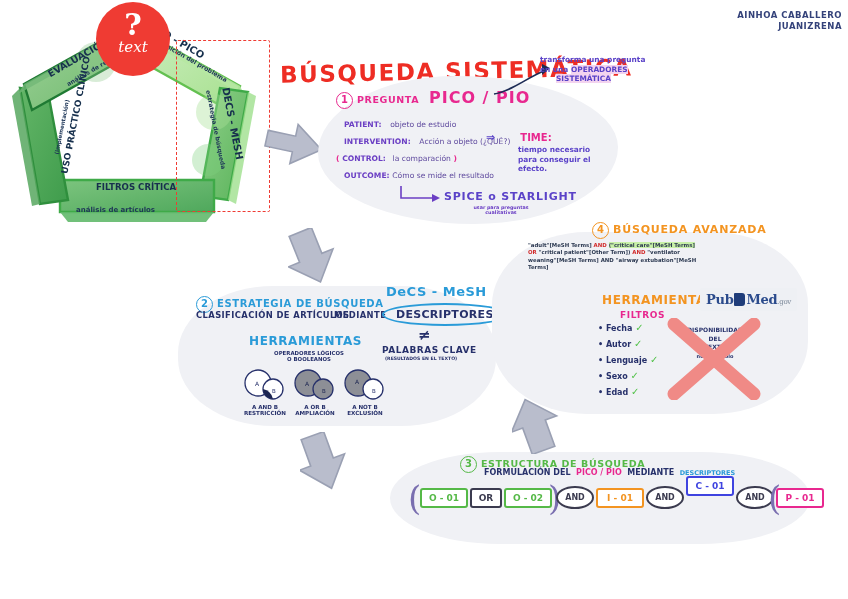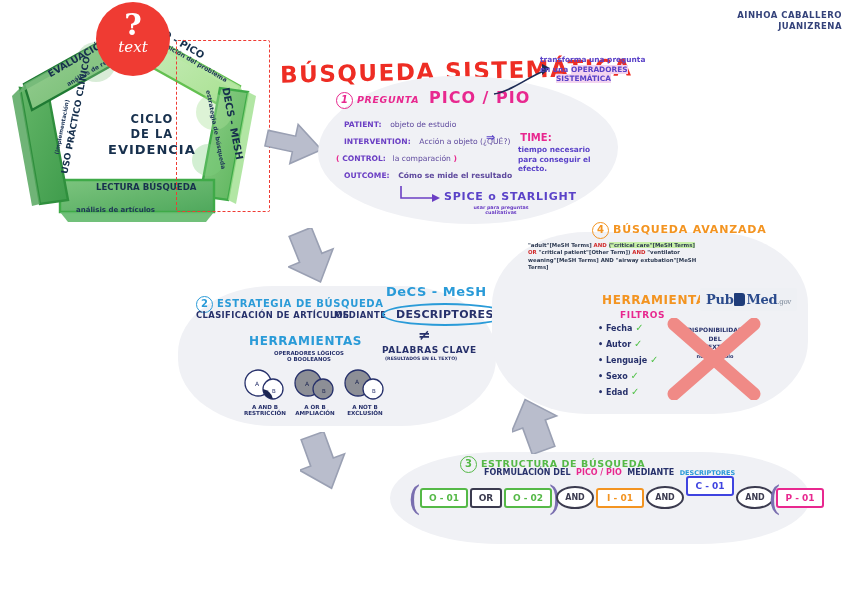--- a/index.html
+++ b/index.html
@@ -172,42 +172,37 @@
     <g>
       <polygon points="128,26 24,84 32,110 136,52" fill="url(#g1)" stroke="#1f7a33" stroke-width="2.4"></polygon>
       <polygon points="128,26 24,84 18,94 122,36" fill="#72b877" opacity=".8"></polygon>
     </g>
 
     <circle cx="96" cy="62" r="20" fill="#8fc98d" opacity=".35"></circle>
     <circle cx="214" cy="112" r="18" fill="#a9e298" opacity=".4"></circle>
     <circle cx="208" cy="160" r="16" fill="#7fd07d" opacity=".35"></circle>
   </svg>
 
-  <div class="pent-label" style="left:108px;top:112px;text-align:center;font-size:11.5px;line-height:15px;letter-spacing:1px;">
-    <div>CICLO</div>
-    <div>DE LA</div>
-    <div style="font-size:13px;">EVIDENCIA</div>
-  </div>
 
   <div class="pent-label" style="left:150px;top:36px;transform:rotate(30deg);font-size:10px;">
     <span>PIO - PICO</span>
   </div>
   <div class="pent-label hand-thin" style="left:150px;top:56px;transform:rotate(30deg);font-size:6.2px;color:#1d3557;font-weight:bold;">
     <span>definición del problema</span>
   </div>
 
   <div class="pent-label" style="left:196px;top:118px;transform:rotate(79deg);font-size:10px;">
     <span>DECS - MESH</span>
   </div>
   <div class="pent-label hand-thin" style="left:176px;top:126px;transform:rotate(79deg);font-size:6px;color:#1d3557;font-weight:bold;">
     <span>estrategia de búsqueda</span>
   </div>
 
   <div class="pent-label" style="left:96px;top:182px;font-size:8.6px;line-height:10px;text-align:center;">
-    <span style="white-space:pre-line;">LECTURA BÚSQUEDA</span>
+    <span style="white-space:pre-line;">FILTROS CRÍTICA</span>
   </div>
   <div class="pent-label hand-thin" style="left:76px;top:206px;font-size:7px;color:#1d3557;font-weight:bold;">
     <span>análisis de artículos</span>
   </div>
 
   <div class="pent-label" style="left:16px;top:110px;transform:rotate(-79deg);font-size:9px;">
     <span>USO PRÁCTICO CLÍNICO</span>
   </div>
   <div class="pent-label hand-thin" style="left:34px;top:124px;transform:rotate(-79deg);font-size:5.6px;color:#1d3557;font-weight:bold;">
     <span>(implementación)</span>
@@ -229,21 +224,21 @@
 
 <div class="abs title-red" style="left:280px;top:58px;">BÚSQUEDA SISTEMÁTICA</div>
 
 <svg class="garrow" style="left:264px;top:118px;" width="64" height="54">
   <polygon points="2,18 30,18 30,6 58,26 30,46 30,34 2,34" fill="#b9bdcc" stroke="#9aa0b3" stroke-width="1.6" transform="rotate(12 30 26)"></polygon>
 </svg>
 
 <div class="cloud" style="left:318px;top:76px;width:300px;height:148px;border-radius:46% 54% 48% 52% / 52% 48% 52% 48%;"></div>
 
 <div class="abs" style="left:336px;top:88px;">
-  <span class="h-pink" style="font-size:11px;font-style:italic;">
+  <span class="h-pink" style="font-size:11px;">
     <span class="circnum">1</span><span style="font-size:9.5px;letter-spacing:.6px;">PREGUNTA</span>
   </span>
   <span class="h-pink" style="font-size:16px;margin-left:6px;letter-spacing:1px;">PICO / PIO</span>
 </div>
 
 <div class="abs" style="left:344px;top:120px;width:190px;">
   <div class="kv" style="margin-bottom:8px;">
     <span>PATIENT:</span>
     <span class="val" style="margin-left:6px;">objeto de estudio</span>
   </div>
@@ -252,21 +247,21 @@
     <span class="val" style="margin-left:6px;">Acción a objeto (¿QUÉ?)</span>
   </div>
   <div class="kv" style="margin-bottom:8px;margin-left:-8px;">
     <span class="pinkparen">(</span>
     <span>CONTROL:</span>
     <span class="val" style="margin-left:4px;">la comparación</span>
     <span class="pinkparen">)</span>
   </div>
   <div class="kv">
     <span>OUTCOME:</span>
-    <span class="val" style="margin-left:6px;font-weight:bold;">Cómo se mide el resultado</span>
+    <span class="val" style="">Cómo se mide el resultado</span>
   </div>
 </div>
 
 <div class="abs" style="left:486px;top:126px;">
   <span class="h-purple" style="font-size:11px;">⇒</span>
   <span class="h-pink" style="font-size:10px;margin-left:20px;">TIME:</span>
   <div class="note-purple" style="margin-left:32px;width:78px;">tiempo necesario para conseguir el efecto.</div>
 </div>
 
 <svg class="garrow" style="left:398px;top:184px;" width="42" height="22">

